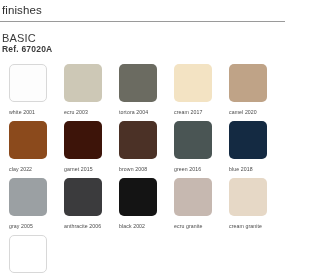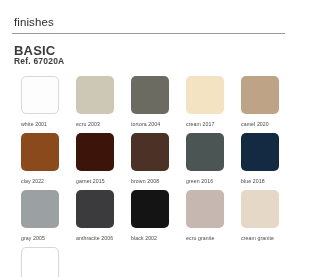--- a/index.html
+++ b/index.html
@@ -12,44 +12,43 @@
     background: #ffffff;
     font-family: "Liberation Sans", sans-serif;
     color: #3a3a3a;
     overflow: hidden;
   }
   .page {
     position: relative;
     width: 285px;
     height: 277px;
     box-sizing: border-box;
-    padding: 12px;
+    padding: 0;
   }
   .page-title {
     font-size: 11.5px;
     color: #2f2f2f;
     padding: 4px 0 4px 2px;
     letter-spacing: 0.1px;
     line-height: 13px;
   }
   .title-rule {
     height: 1px;
     background: #9a9a9a;
     margin: 0 0 0 0;
     width: 285px;
   }
   .collection {
     padding: 11px 0 0 2px;
   }
   .collection-name {
-    font-size: 13px;
+    font-size: 11px;
     color: #3a3a3a;
     line-height: 11px;
     letter-spacing: 0.2px;
-    font-weight: bold;
   }
   .collection-ref {
     font-size: 8.5px;
     color: #3a3a3a;
     line-height: 11px;
     letter-spacing: 0.2px;
     font-weight: bold;
   }
   .swatch-grid {
     display: grid;

